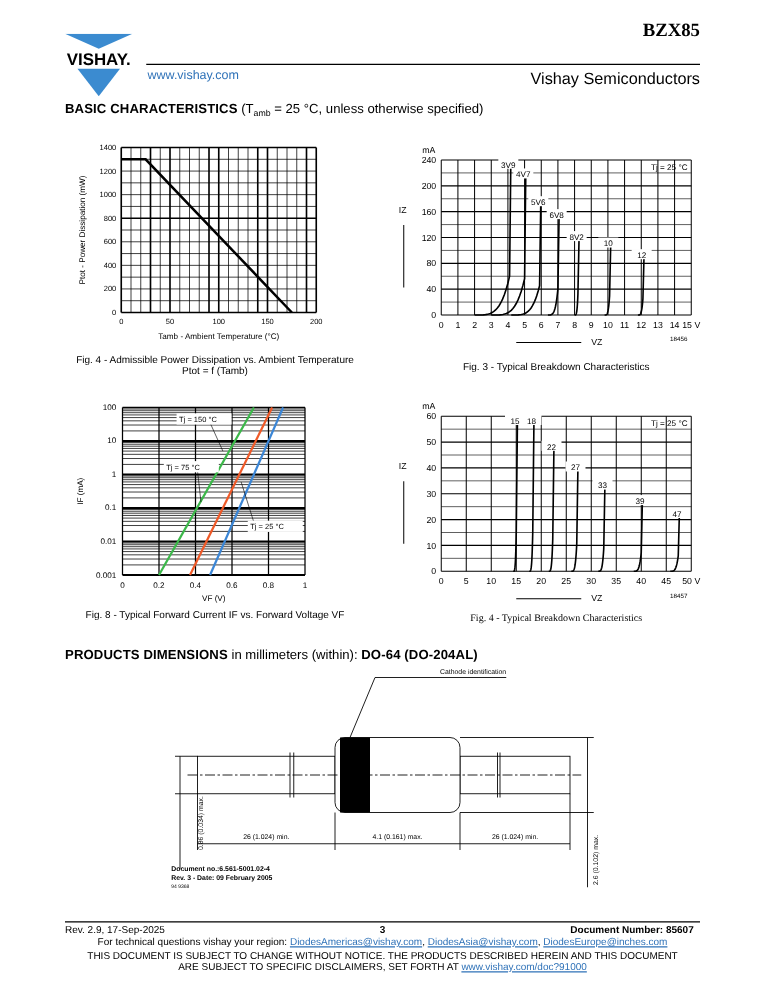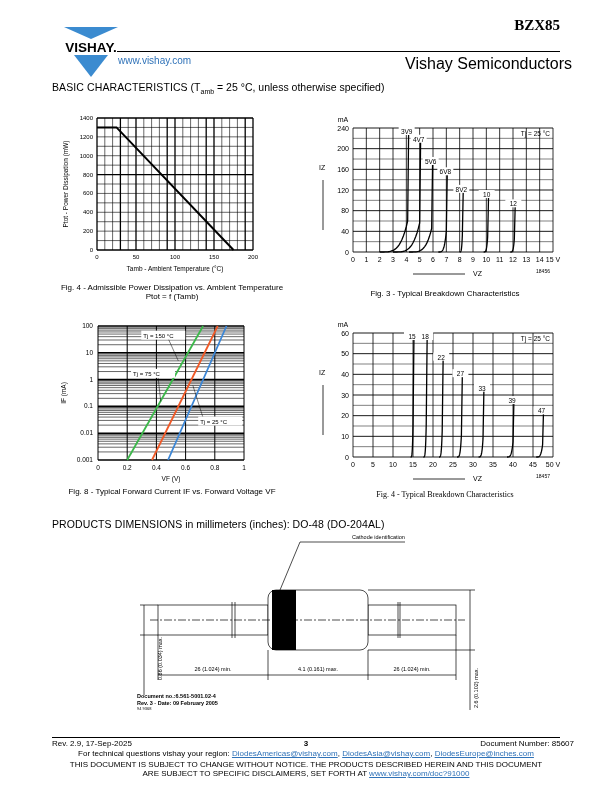--- a/index.html
+++ b/index.html
@@ -1,33 +1,33 @@
 <!DOCTYPE html>
 <html><head>
 <meta charset="utf-8">
 <style>
   html,body{margin:0;padding:0;background:#fff;}
   body{width:612px;height:792px;position:relative;overflow:hidden;font-family:"Liberation Sans",sans-serif;color:#000;}
   .abs{position:absolute;}
   .hdr-title{right:52px;top:17px;font-size:15px;font-weight:bold;font-family:Liberation Serif, serif;}
   .hdr-line{left:117px;right:52px;top:51px;height:0;border-top:1.3px solid #000;}
   .hdr-url{left:118px;top:55px;font-size:10px;color:#2f72b8;}
-  .hdr-sub{right:40px;top:55px;font-size:16px;}
+  .hdr-sub{right:52px;top:55px;font-size:13px;}
   .sec{left:52px;font-size:10.5px;}
-  .sec b{font-weight:400;letter-spacing:0.1px;text-align:right;}
+  .sec b{font-weight:700;letter-spacing:0.1px;text-align:right;}
   .cap{font-size:8px;text-align:center;}
   svg text{font-family:"Liberation Sans",sans-serif;}
   .foot{font-size:8px;text-align:center;}
   .foot a{color:#2f72b8;text-decoration:underline;}
   .center{text-align:center;left:0;width:612px;}
 </style>
 </head>
 <body>
 
-<div class="abs" style="left:60px;top:27px;width:62px;height:50px;">
+<div class="abs" style="left:48px;top:27px;width:62px;height:50px;">
   <svg width="62" height="50" viewBox="0 0 62 50">
     <polygon points="4,0 58,0 31,12" fill="#3b8bd0"></polygon>
     <polygon points="14,28 48,28 31,50" fill="#3b8bd0"></polygon>
     <text x="31" y="25" text-anchor="middle" font-size="13.5" font-weight="bold" fill="#000">VISHAY.</text>
   </svg>
 </div>
 <div class="abs hdr-title">BZX85</div>
 <div class="abs hdr-line"></div>
 <a class="abs hdr-url">www.vishay.com</a>
 <div class="abs hdr-sub">Vishay Semiconductors</div>
@@ -329,21 +329,21 @@
     <polyline points="192,142 192.3,141.99990635416665 192.6,141.99850166666667 192.9,141.9924146875 193.2,141.97602666666666 193.5,141.94147135416668 193.8,141.878635 194.1,141.77515635416665 194.4,141.61642666666665 194.7,141.3855896875 195,141.06354166666668 195.3,140.62893135416667 195.6,140.05816 195.9,139.32538135416667 196.2,138.40250166666667 196.5,137.2591796875 196.8,135.86282666666668 197.1,134.17860635416667 197.4,132.169435 197.7,129.79598135416666 198,127.01666666666667 199,82.06666666666666" fill="none" stroke="#000" stroke-width="1.3"></polyline>
     <rect x="189" y="81.06666666666666" width="16" height="8" fill="#fff"></rect>
     <text x="197" y="88.06666666666666" font-size="6.5" text-anchor="middle">39</text>
     <polyline points="221.2,142 221.51999999999998,141.9999225 221.83999999999997,141.99876 222.16,141.9937225 222.48,141.98016 222.79999999999998,141.9515625 223.12,141.89956 223.44,141.8139225 223.76,141.68256 224.07999999999998,141.4915225 224.39999999999998,141.225 224.72,140.8653225 225.04,140.39296 225.35999999999999,139.7865225 225.68,139.02276 226,138.0765625 226.32,136.92096 226.64,135.5271225 226.95999999999998,133.86436 227.28,131.9001225 227.6,129.6 228.6,92.4" fill="none" stroke="#000" stroke-width="1.3"></polyline>
     <rect x="218.6" y="91.4" width="16" height="8" fill="#fff"></rect>
     <text x="226.6" y="98.4" font-size="6.5" text-anchor="middle">47</text>
   </svg>
 <div class="abs cap" style="left:330px;top:490px;width:230px;font-family:Liberation Serif, serif;">Fig. 4 - Typical Breakdown Characteristics</div>
 
 <div class="abs sec" style="top:518px;">
-  <b>PRODUCTS DIMENSIONS</b><span> in millimeters (inches): </span><b>DO-48 (DO-204AL)</b>
+  <b>PRODUCTS DIMENSIONS</b><span> in millimeters (within): </span><b>DO-64 (DO-204AL)</b>
 </div>
 
 <svg class="abs" style="left:130px;top:530px;" width="350" height="180">
   <g stroke="#000" fill="none" stroke-width="0.7">
 
     <line x1="170" y1="12" x2="150" y2="60"></line>
     <line x1="170" y1="12" x2="275" y2="12"></line>
 
     <rect x="28" y="75" width="110" height="30"></rect>
     <rect x="238" y="75" width="88" height="30"></rect>
@@ -382,20 +382,20 @@
 
 <div class="abs" style="left:137px;top:693px;font-size:5.5px;font-weight:bold;line-height:6.5px;">
   <div>Document no.:6.561-5001.02-4</div>
   <div>Rev. 3 - Date: 09 February 2005</div>
   <div style="font-size:4px;font-weight:normal;">94 9368</div>
 </div>
 
 <div class="abs" style="left:52px;right:52px;top:737px;border-top:1px solid #000;"></div>
 <div class="abs foot" style="left:52px;top:739px;">Rev. 2.9, 17-Sep-2025</div>
 <div class="abs foot center" style="top:739px;font-weight:bold;">3</div>
-<div class="abs foot" style="right:38px;top:739px;">Document Number: 85607</div>
+<div class="abs foot" style="right:57px;top:739px;font-weight:bold;">Document Number: 85607</div>
 <div class="abs foot center" style="top:749px;">
   <span>For technical questions vishay your region: </span><a>DiodesAmericas@vishay.com</a><span>, </span><a>DiodesAsia@vishay.com</a><span>, </span><a>DiodesEurope@inches.com</a>
 </div>
 <div class="abs foot center" style="top:760px;">THIS DOCUMENT IS SUBJECT TO CHANGE WITHOUT NOTICE. THE PRODUCTS DESCRIBED HEREIN AND THIS DOCUMENT</div>
 <div class="abs foot center" style="top:769px;">
   <span>ARE SUBJECT TO SPECIFIC DISCLAIMERS, SET FORTH AT </span><a>www.vishay.com/doc?91000</a>
 </div>
 
 </body></html>

